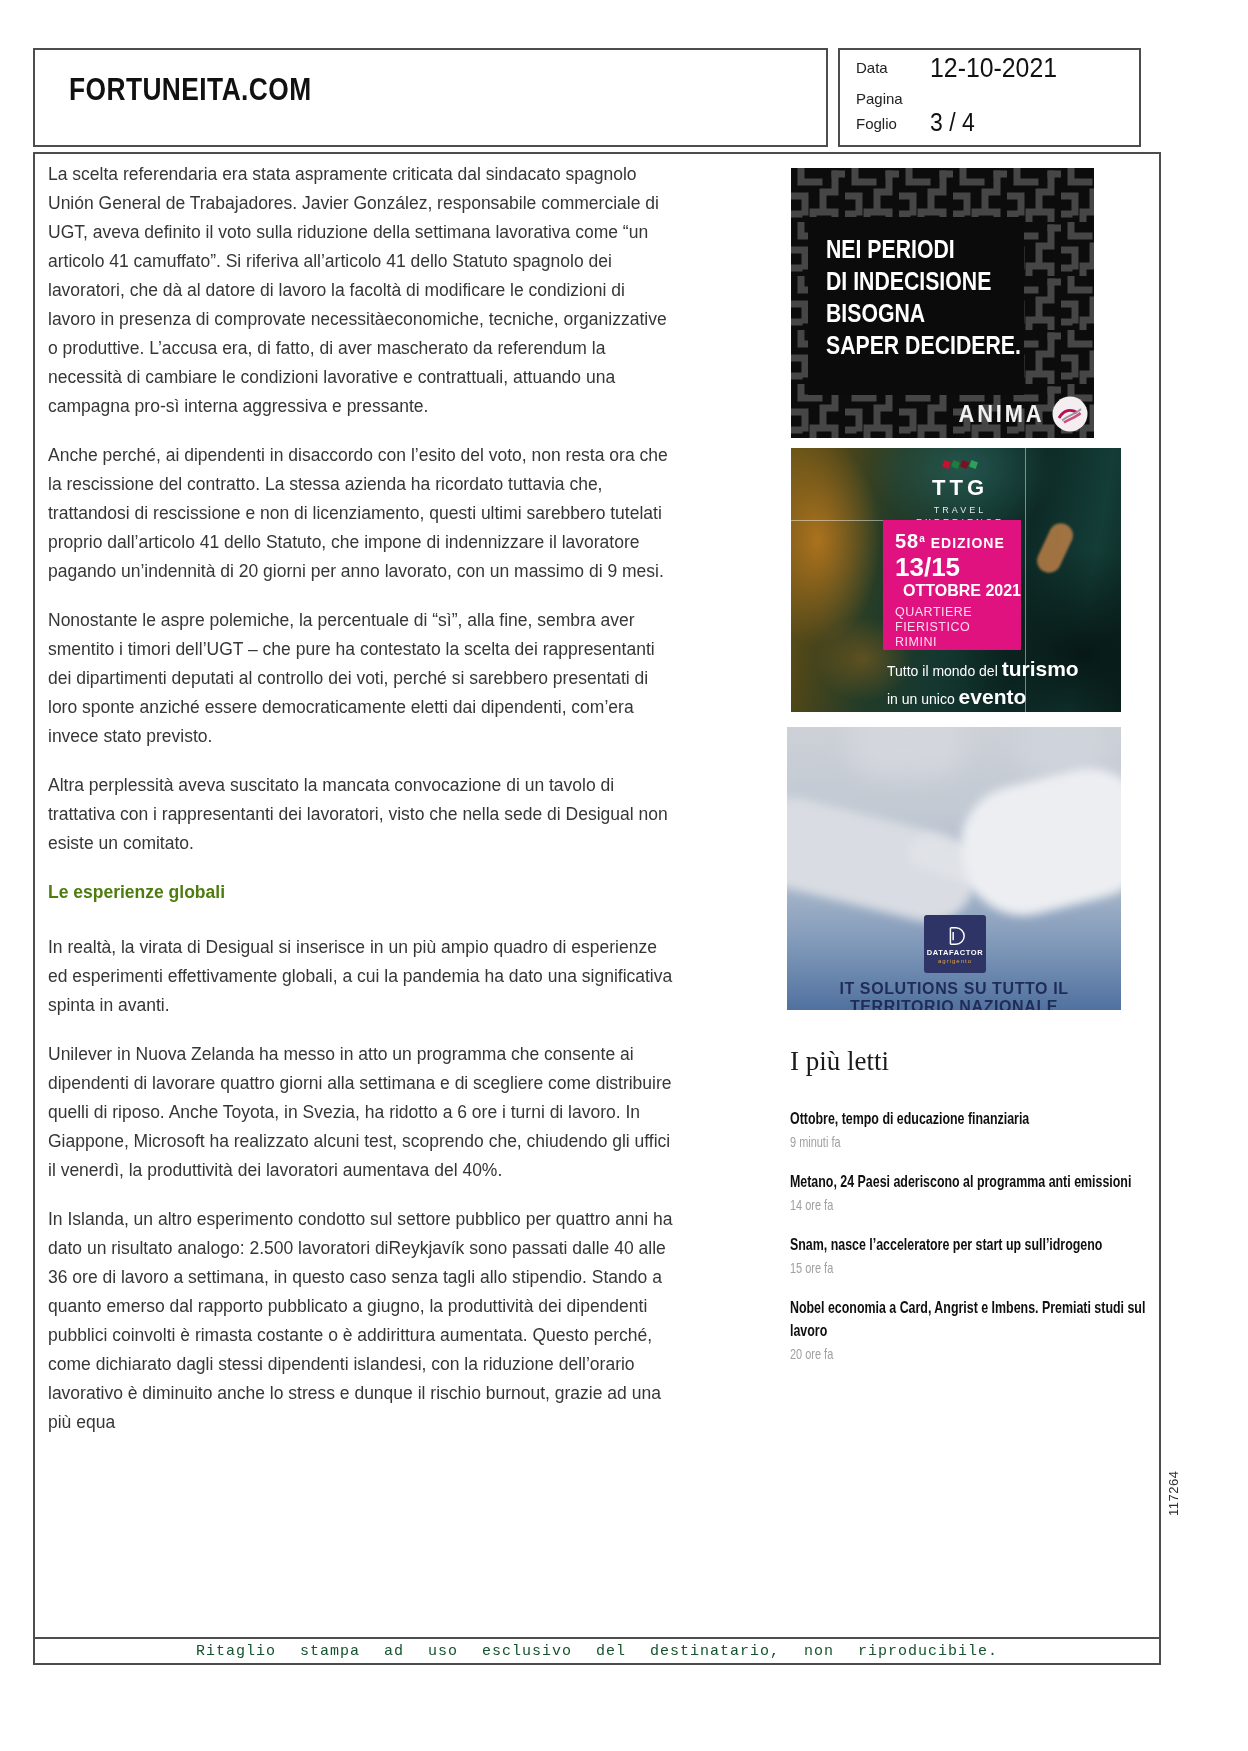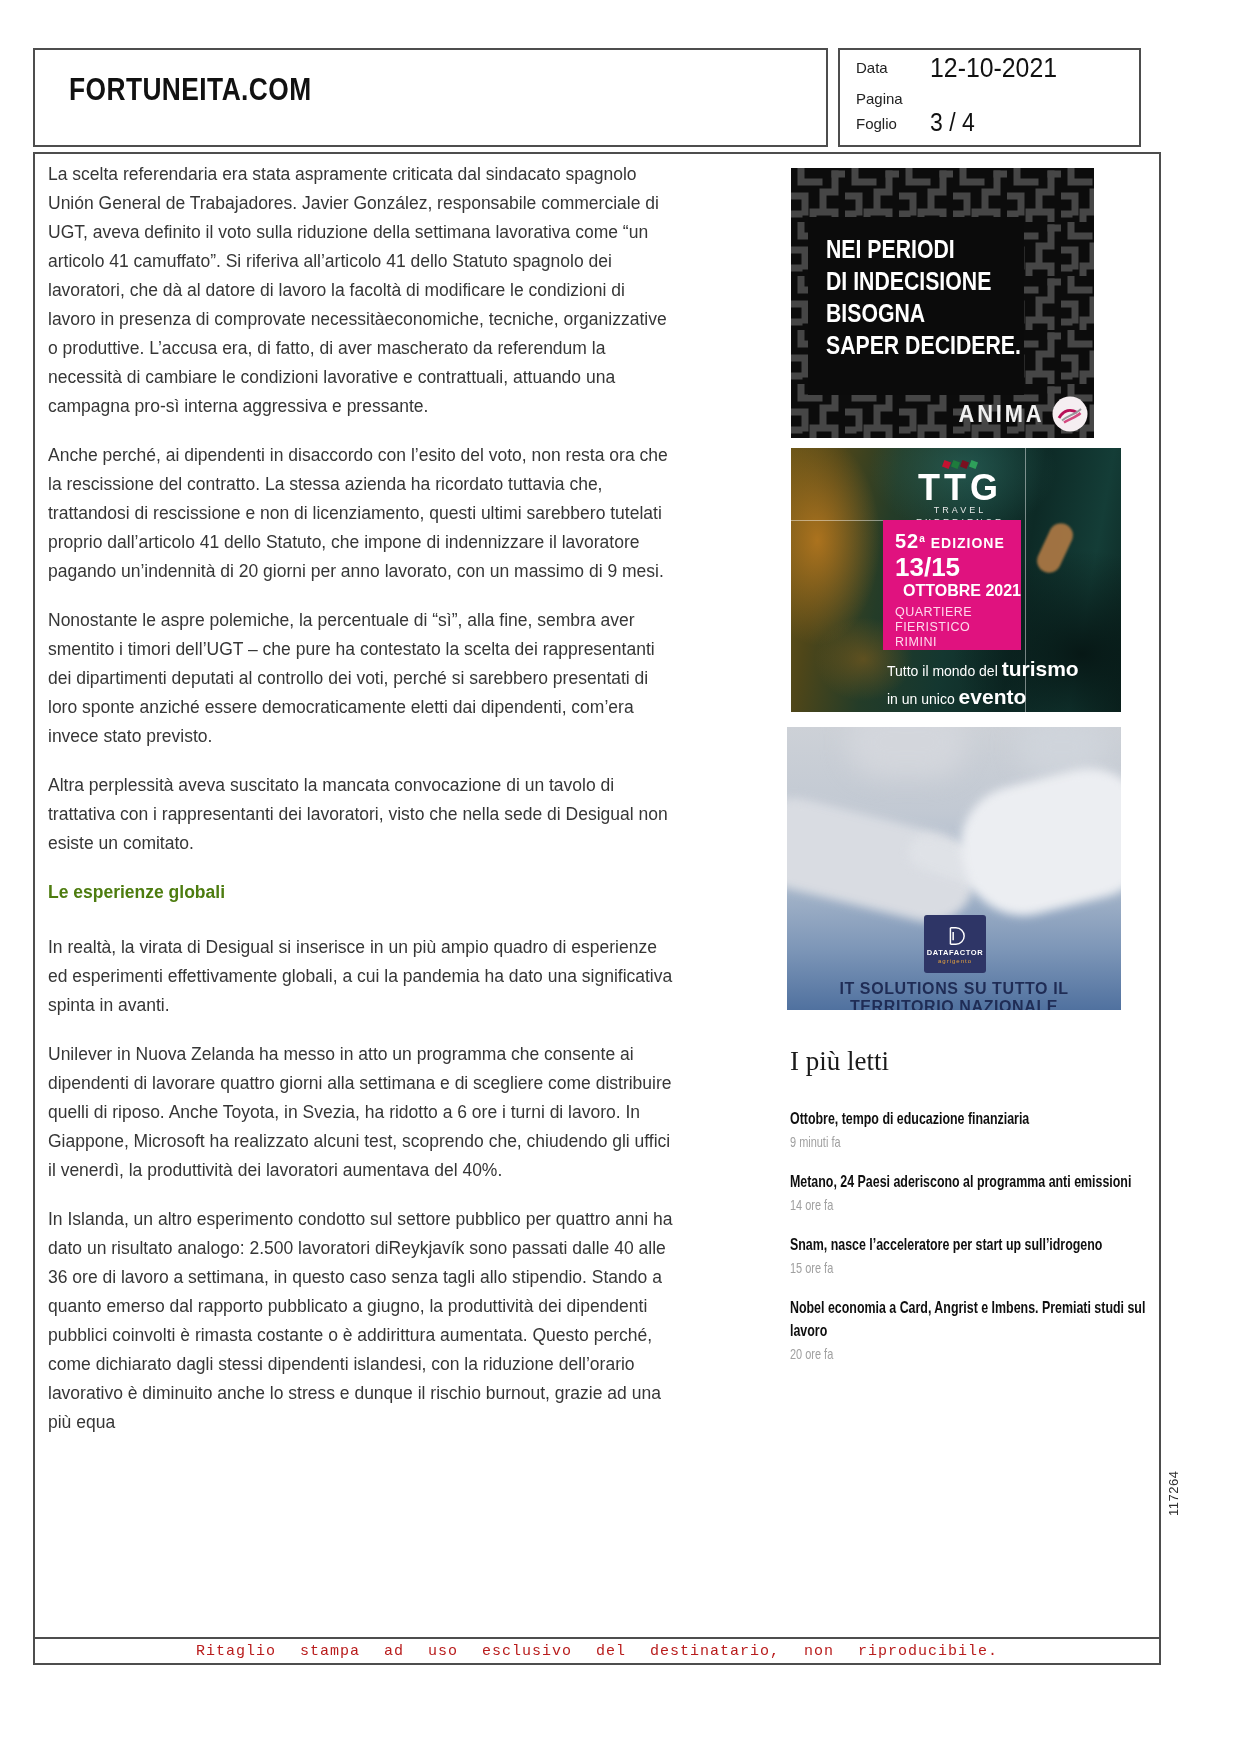--- a/index.html
+++ b/index.html
@@ -23,21 +23,21 @@
   .row-data { top:9px; } .row-pagina { top:40px; } .row-foglio { top:65px; }
   .val-data { position:absolute; left:90px; top:3px; }
   .val-foglio { position:absolute; left:90px; top:58px; font-size:25px; }
 
   
   .main-box { position:absolute; left:33px; top:152px; width:1128px; height:1487px;
               border:2px solid #4d4d4d; background:#fff; }
   .footer-box { position:absolute; left:33px; top:1637px; width:1128px; height:28px;
                 border:2px solid #4d4d4d; background:#fff; display:flex;
                 align-items:center; justify-content:center; }
-  .footer-text { font-family:"Liberation Mono", monospace; font-size:15px; color:#b91c1c;
+  .footer-text { font-family:"Liberation Mono", monospace; font-size:15px; color:#14532d;
                  word-spacing:14px; letter-spacing:1px; }
   .side-code { position:absolute; left:1166px; top:1516px; transform:rotate(-90deg);
                transform-origin:0 0; font-size:13px; color:#2e2e2e; letter-spacing:.5px; }
 
   
   .article { position:absolute; left:48px; top:160px; width:628px; color:#363636;
              font-size:17.5px; line-height:29px; }
   .article p { margin:0 0 20px 0; }
   .article h3 { font-size:17.5px; line-height:29px; color:#4d7c0f; font-weight:bold;
                 margin:2px 0 26px 0; }
@@ -65,21 +65,21 @@
               radial-gradient(130px 90px at 52% 8%, rgba(46,107,99,.55), transparent 72%),
               radial-gradient(160px 130px at 88% 78%, rgba(6,22,20,.95), transparent 80%),
               linear-gradient(100deg,#6b5518 0%,#4e4619 13%,#243c28 30%,#143730 50%,#0d2a26 68%,#143d37 86%,#0c2521 100%); }
   .ttg-vline { position:absolute; left:234px; top:0; width:1px; height:264px;
                background:rgba(255,255,255,.45); }
   .ttg-hline { position:absolute; left:0; top:72px; width:92px; height:1px;
                background:rgba(255,255,255,.45); }
   .ttg-logo { position:absolute; left:104px; top:6px; width:130px; text-align:center; }
   .ttg-confetti span { display:inline-block; width:7px; height:7px; margin:0 1px;
                        transform:rotate(20deg); }
-  .ttg-word { font-size:36px; font-weight:bold; letter-spacing:4px; line-height:32px; }
+  .ttg-word { font-size:22px; font-weight:bold; letter-spacing:4px; line-height:32px; }
   .ttg-sub { font-size:9px; letter-spacing:3px; line-height:12px; color:#e8e8e8; }
   .ttg-climber { position:absolute; left:252px; top:74px; width:24px; height:52px;
                  background:#b07a45; border-radius:12px; transform:rotate(25deg);
                  filter:blur(1px); opacity:.9; }
   .ttg-box { position:absolute; left:92px; top:72px; width:138px; height:130px;
              background:#e0127f; padding:10px 0 0 12px; }
   .ttg-edition { font-size:14px; font-weight:bold; letter-spacing:1px; }
   .ttg-edition .num { font-size:20px; }
   .ttg-edition sup { font-size:10px; }
   .ttg-dates { font-size:26px; font-weight:bold; line-height:28px; }
@@ -188,21 +188,21 @@
     <div class="ttg-climber"></div>
     <div class="ttg-logo">
       <div class="ttg-confetti">
         <span style="background:#c41230"></span><span style="background:#1e7c3c"></span><span style="background:#7a1020"></span><span style="background:#2ea05a"></span>
       </div>
       <div class="ttg-word">TTG</div>
       <div class="ttg-sub">TRAVEL</div>
       <div class="ttg-sub">EXPERIENCE</div>
     </div>
     <div class="ttg-box">
-      <div class="ttg-edition"><span class="num">52</span><sup>a</sup><span> EDIZIONE</span></div>
+      <div class="ttg-edition"><span class="num">58</span><sup>a</sup><span> EDIZIONE</span></div>
       <div class="ttg-dates">13/15</div>
       <div class="ttg-month">OTTOBRE 2021</div>
       <div class="ttg-venue">
         <div>QUARTIERE</div>
         <div>FIERISTICO</div>
         <div>RIMINI</div>
       </div>
     </div>
     <div class="ttg-tagline">
       <div><span class="sm">Tutto il mondo del </span><span class="lg">turismo</span></div>

